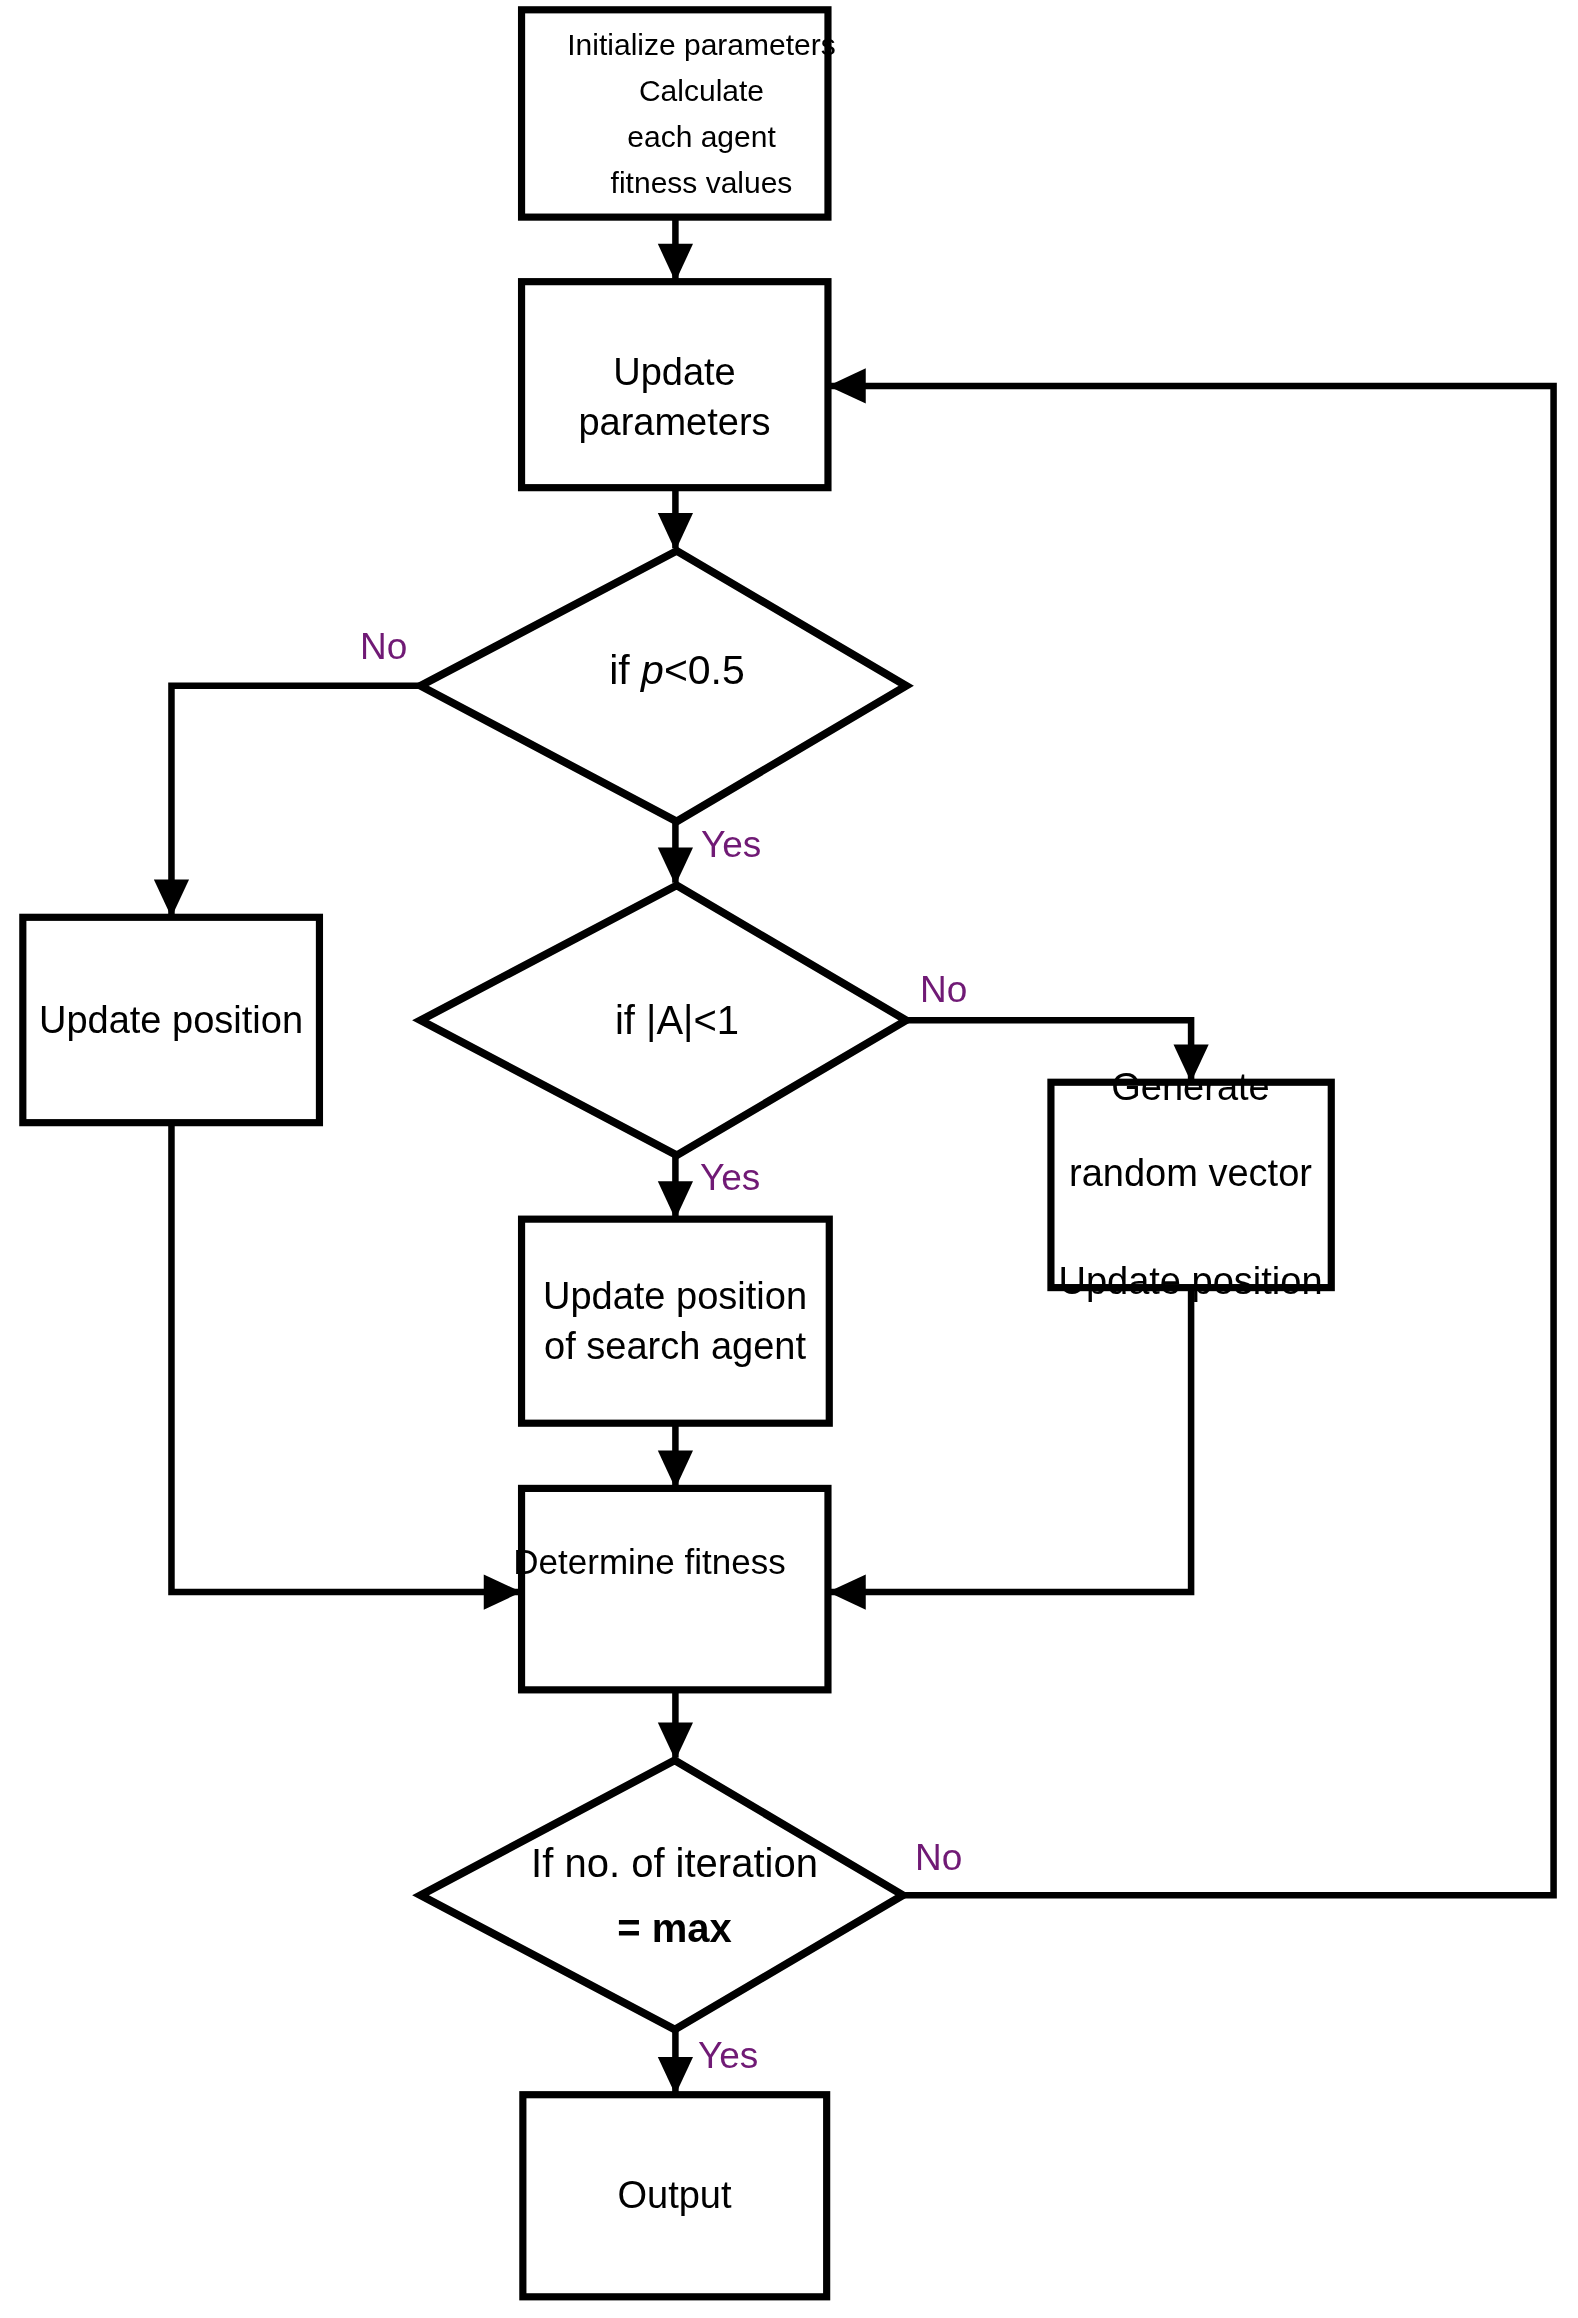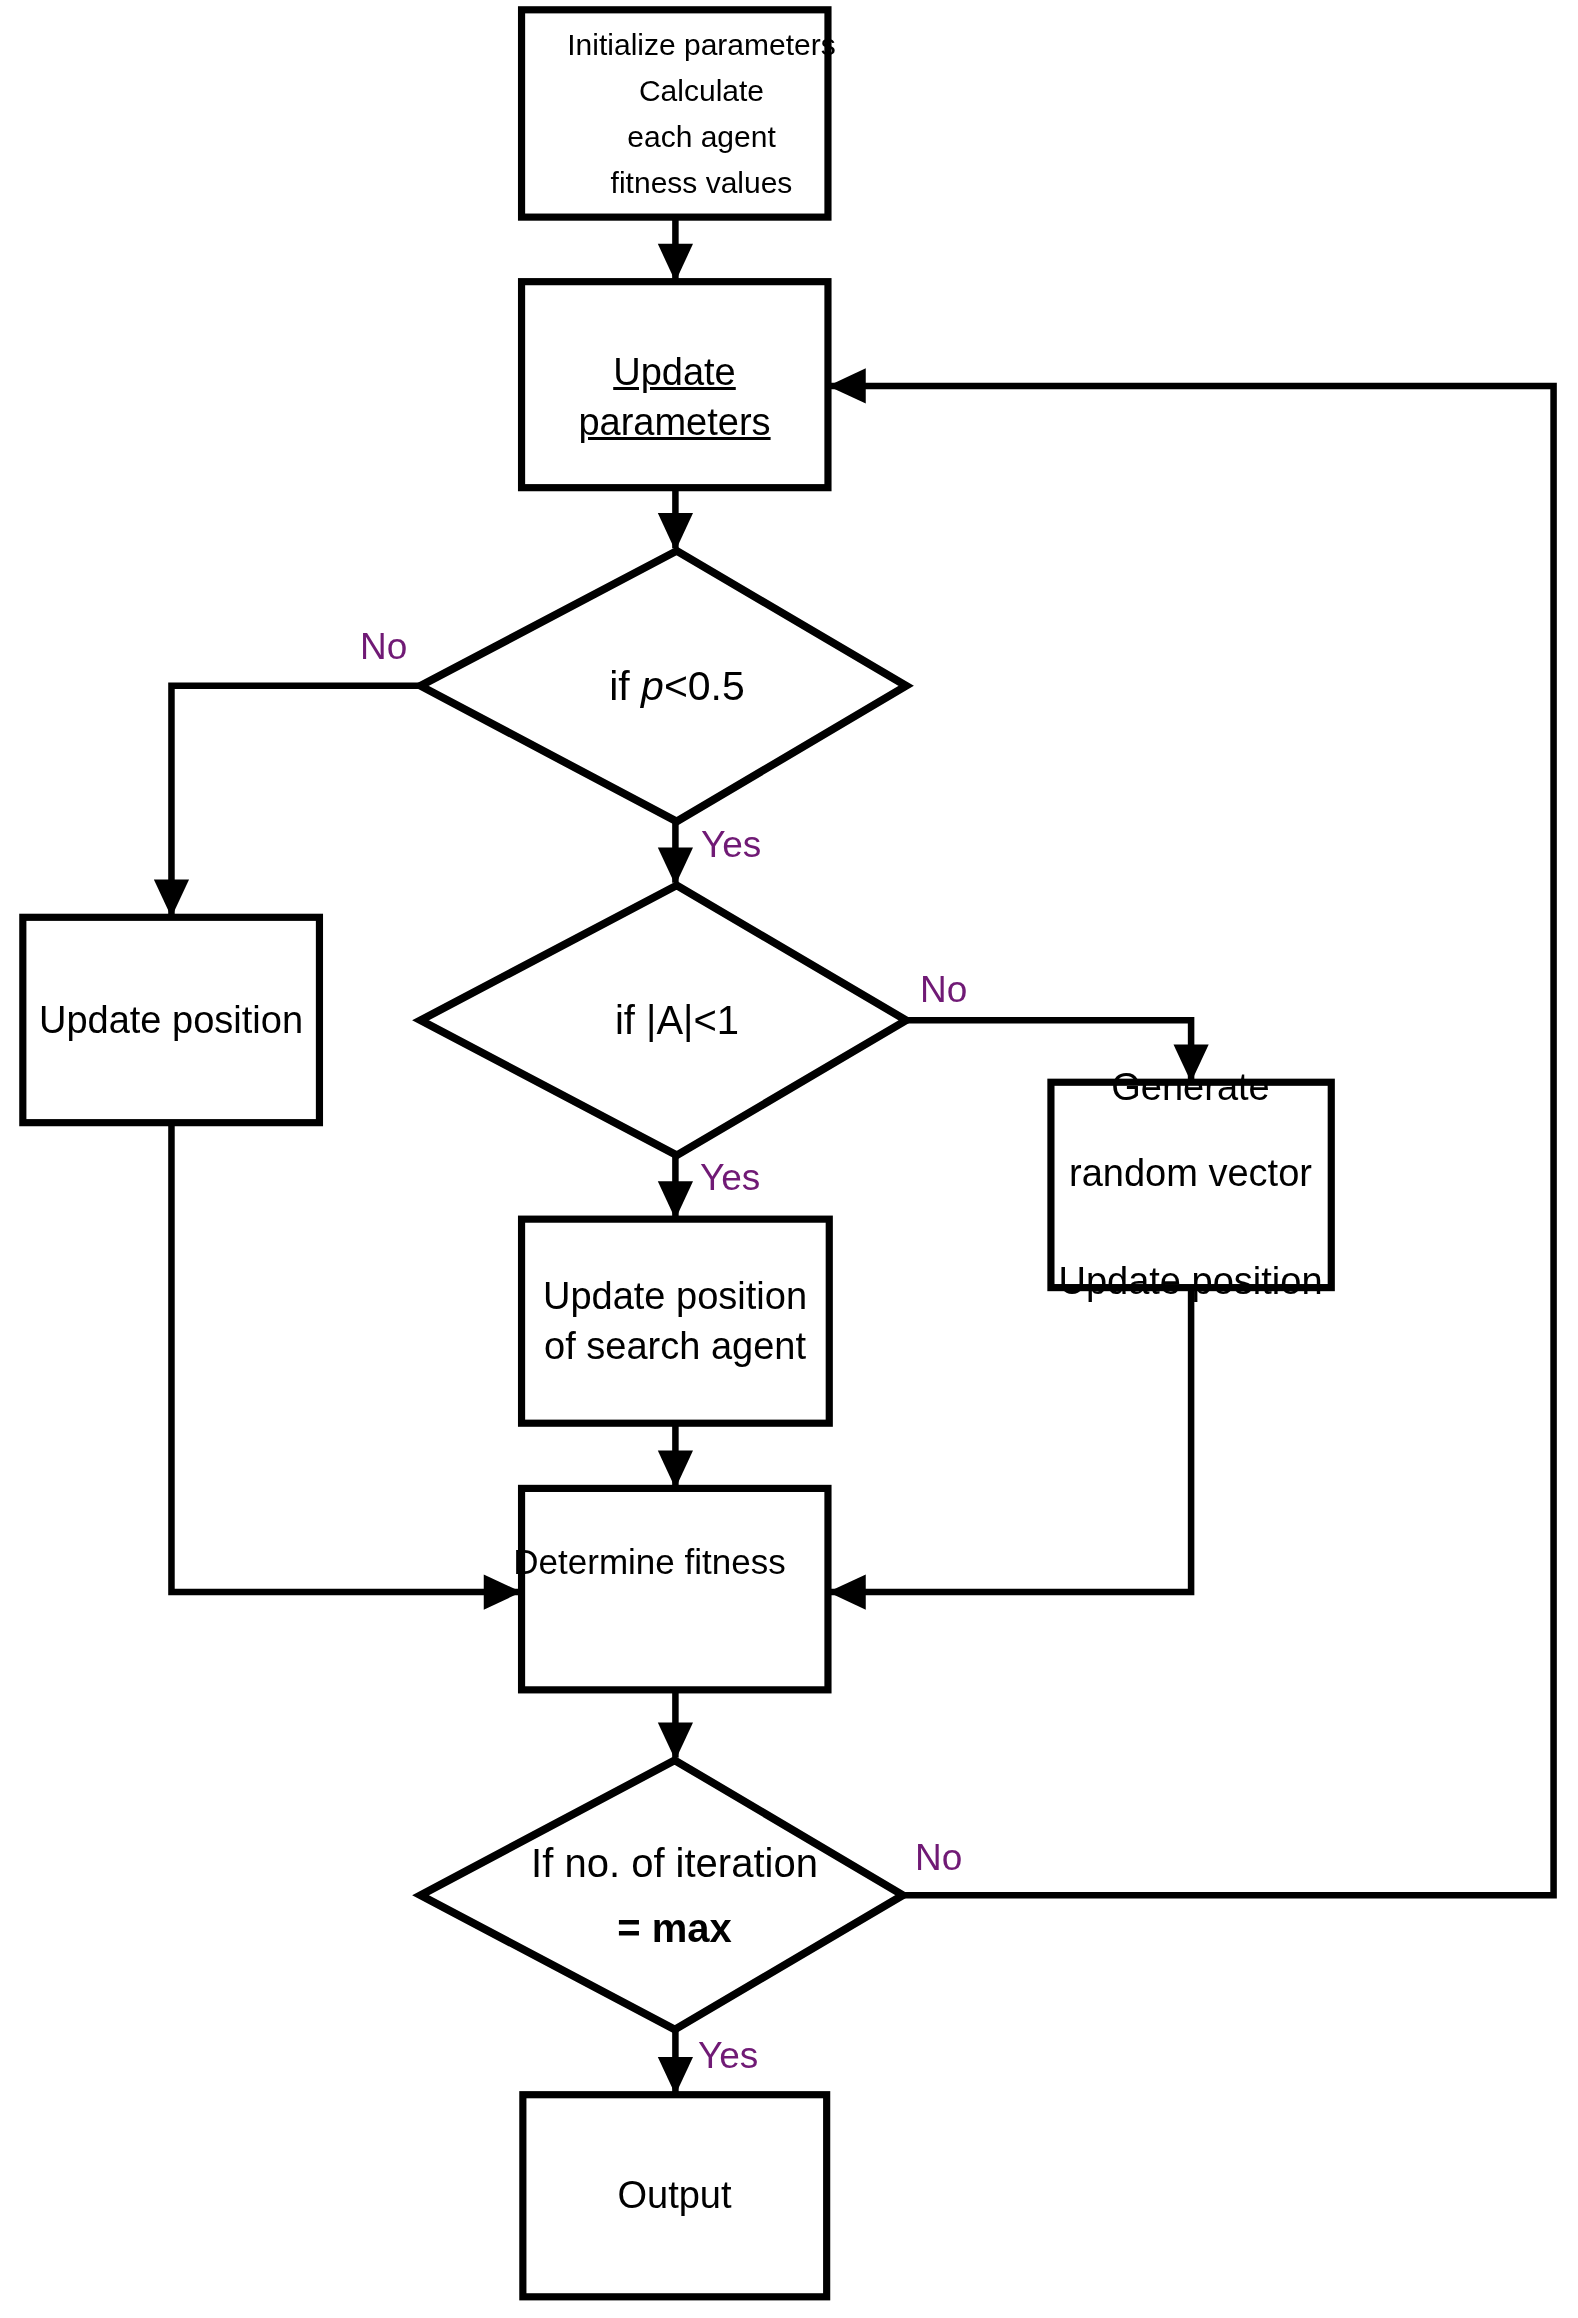--- a/index.html
+++ b/index.html
@@ -88,26 +88,26 @@
     <polygon class="shape diamond-shape" points="1035,2700 1385,2907 1035,3113 645,2907"></polygon>
   </svg>
 
   <div class="node-text f46" style="left:525px; top:13px; width:299px; height:201px;">
     <div>Initialize parameters</div>
     <div>Calculate</div>
     <div>each agent</div>
     <div>fitness values</div>
   </div>
 
-  <div class="node-text f58" style="left:525px; top:286px; width:299px; height:222px;text-decoration:underline;">
+  <div class="node-text f58" style="left:525px; top:286px; width:299px; height:222px;">
     <div>Update</div>
     <div>parameters</div>
   </div>
 
-  <div class="node-text f63" style="left:514px; top:652px; width:326px; height:68px;justify-content:center;">
+  <div class="node-text f63" style="left:514px; top:636px; width:326px; height:68px;justify-content:center;">
     <div><span>if </span><span class="italic-var">p</span><span>&lt;0.5</span></div>
   </div>
 
   <div class="node-text f58" style="left:26px; top:920px; width:290px; height:199px;">
     <div>Update position</div>
   </div>
 
   <div class="node-text f62" style="left:514px; top:986px; width:326px; height:68px;">
     <div>if |A|&lt;1</div>
   </div>

